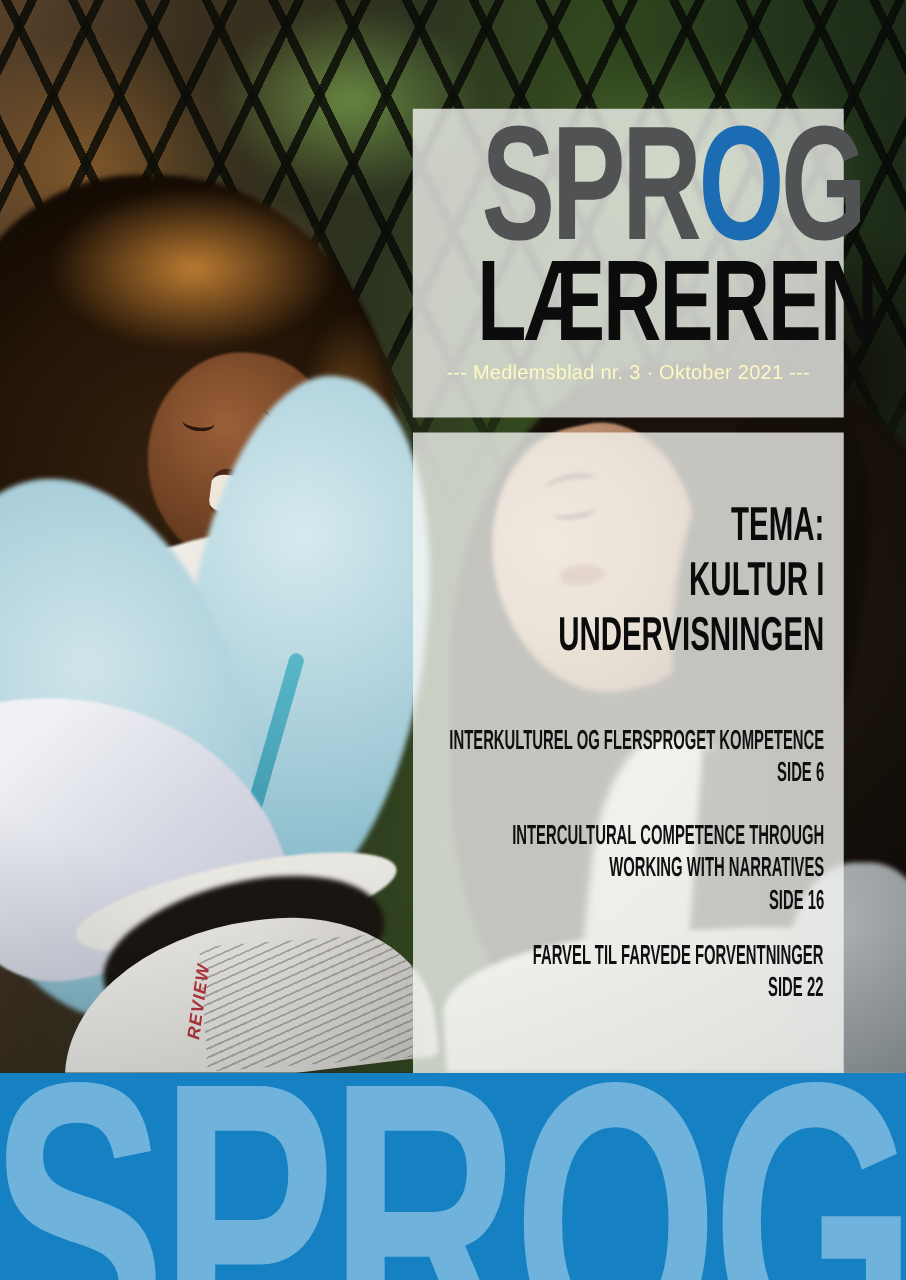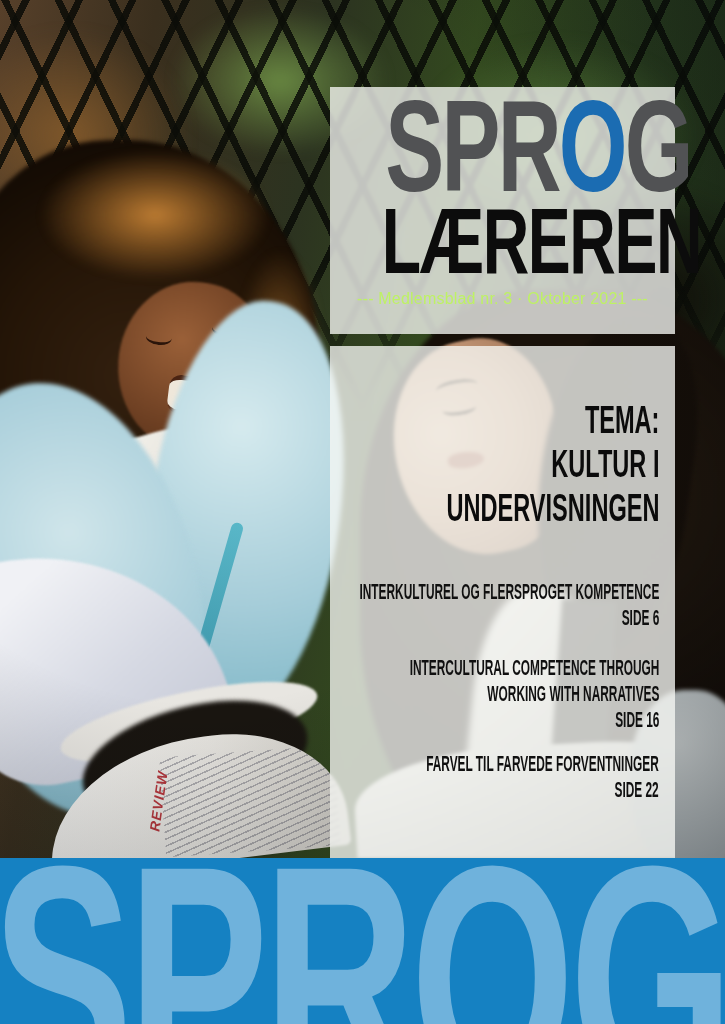--- a/index.html
+++ b/index.html
@@ -91,21 +91,21 @@
   .box-toc{top:346px;height:601px;}
 
   .m-title{position:absolute;top:-6px;left:0;width:100%;text-align:center;
       font-weight:700;font-size:130px;line-height:1;letter-spacing:-4px;color:#515254;
       transform:scaleX(.68);transform-origin:center top;white-space:nowrap;}
   .m-title .accent{color:#1b6cb2;}
   .m-title2{position:absolute;top:108px;left:0;width:100%;text-align:center;
       font-weight:700;font-size:92px;line-height:1;letter-spacing:-2px;color:#0c0c0c;
       transform:scaleX(.70);transform-origin:center top;white-space:nowrap;}
   .m-sub{position:absolute;top:203px;left:0;width:100%;text-align:center;
-      font-size:16px;letter-spacing:.2px;color:#bef264;}
+      font-size:16px;letter-spacing:.2px;color:#fef9c3;}
 
   .t-theme{position:absolute;top:52px;right:16px;text-align:right;
       font-weight:700;font-size:38px;line-height:44px;color:#0b0b0b;
       transform:scaleX(.62);transform-origin:right top;white-space:nowrap;}
   .t-article{position:absolute;right:16px;text-align:right;
       font-weight:700;font-size:22px;line-height:26px;color:#101010;
       transform:scaleX(.54);transform-origin:right top;white-space:nowrap;}
   .art1{top:233px;} .art2{top:309px;} .art3{top:405px;}
 
   

